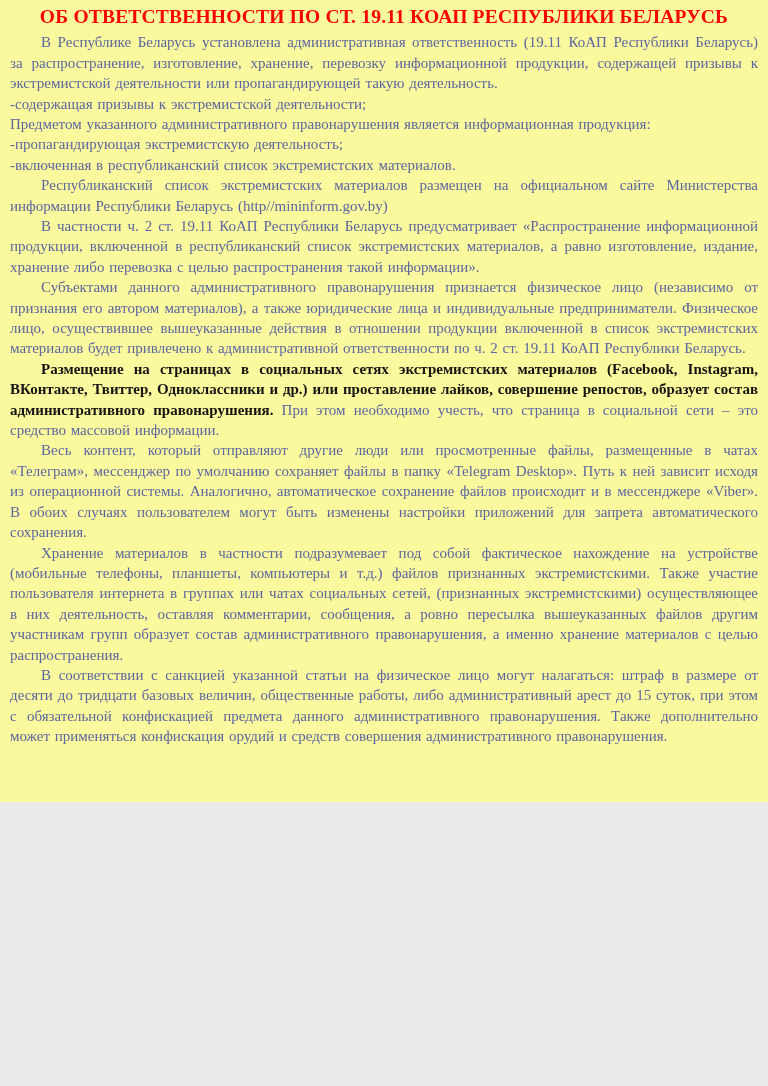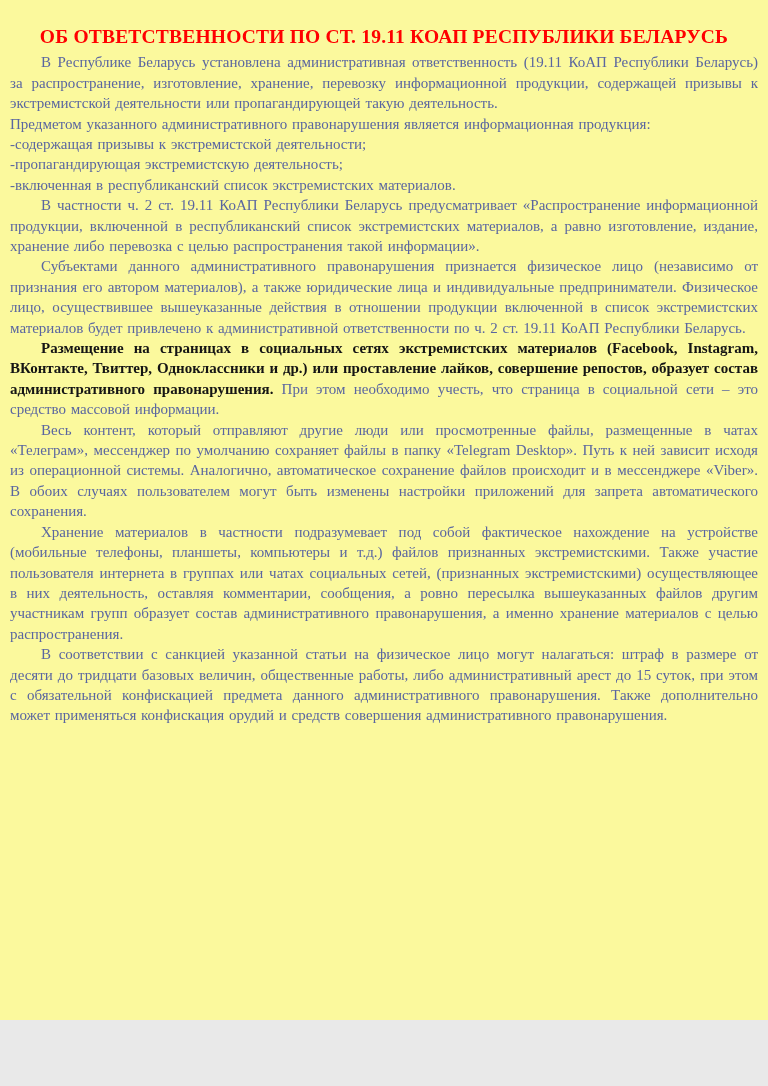--- a/index.html
+++ b/index.html
@@ -5,25 +5,25 @@
   :root{
     --bg:#FBF99D;
     --title:#FF0000;
     --body:#5A66A0;
     --bold:#141414;
   }
   html,body{margin:0;padding:0;}
   body{background:#e9e9e9;}
   .page{
     width:768px;
-    height:1020px;
+    height:802px;
     margin:0 auto;
     background:var(--bg);
     box-sizing:border-box;
-    padding:24px 10px 10px 10px;
+    padding:4px 10px 10px 10px;
     font-family:"Liberation Serif","DejaVu Serif",serif;
     overflow:hidden;
   }
   .doc-title{
     margin:0 0 3px 0;
     text-align:center;
     color:var(--title);
     font-size:19.5px;
     line-height:1.3;
     font-weight:bold;
@@ -45,28 +45,29 @@
 </style>
 </head>
 <body>
 
 <div class="page">
 
   <h1 class="doc-title">ОБ ОТВЕТСТВЕННОСТИ ПО СТ. 19.11 КОАП РЕСПУБЛИКИ БЕЛАРУСЬ</h1>
 
   <p class="para indent">В Республике Беларусь установлена административная ответственность (19.11 КоАП Республики Беларусь) за распространение, изготовление, хранение, перевозку информационной продукции, содержащей призывы к экстремистской деятельности или пропагандирующей такую деятельность.</p>
 
+  <p class="para">-содержащая призывы к экстремистской деятельности;</p>
+
   <p class="para">Предметом указанного административного правонарушения является информационная продукция:</p>
-
-  <p class="para">-содержащая призывы к экстремистской деятельности;</p>
 
   <p class="para">-пропагандирующая экстремистскую деятельность;</p>
 
   <p class="para">-включенная в республиканский список экстремистских материалов.</p>
 
+  <p class="para indent">Республиканский список экстремистских материалов размещен на официальном сайте Министерства информации Республики Беларусь (http//mininform.gov.by)</p>
 
 
   <p class="para indent">В частности ч. 2 ст. 19.11 КоАП Республики Беларусь предусматривает «Распространение информационной продукции, включенной в республиканский список экстремистских материалов, а равно изготовление, издание, хранение либо перевозка с целью распространения такой информации».</p>
 
   <p class="para indent">Субъектами данного административного правонарушения признается физическое лицо (независимо от признания его автором материалов), а также юридические лица и индивидуальные предприниматели. Физическое лицо, осуществившее вышеуказанные действия в отношении продукции включенной в список экстремистских материалов будет привлечено к административной ответственности по ч. 2 ст. 19.11 КоАП Республики Беларусь.</p>
 
   <p class="para indent">
     <span class="emph">Размещение на страницах в социальных сетях экстремистских материалов (Facebook, Instagram, ВКонтакте, Твиттер, Одноклассники и др.) или проставление лайков, совершение репостов, образует состав административного правонарушения.</span><span> При этом необходимо учесть, что страница в социальной сети – это средство массовой информации.</span>
   </p>
 

